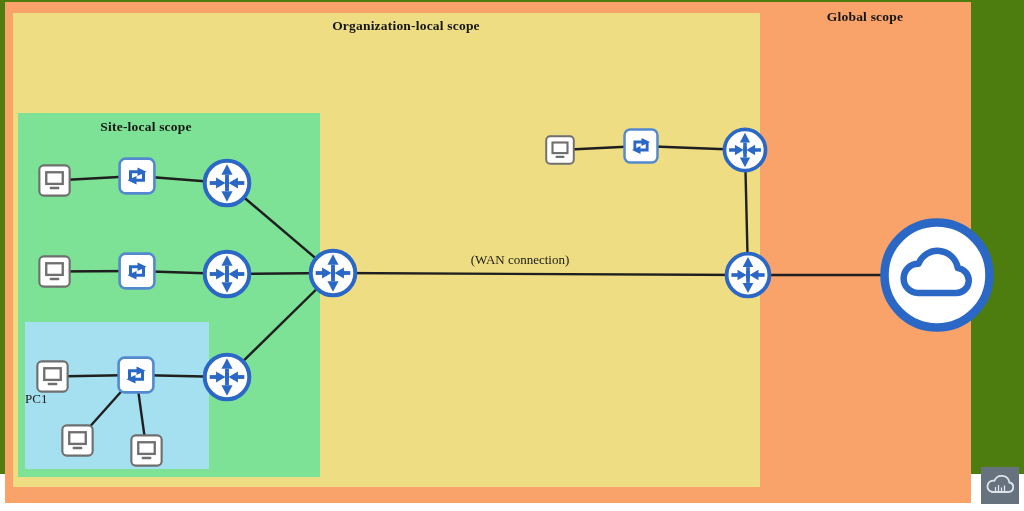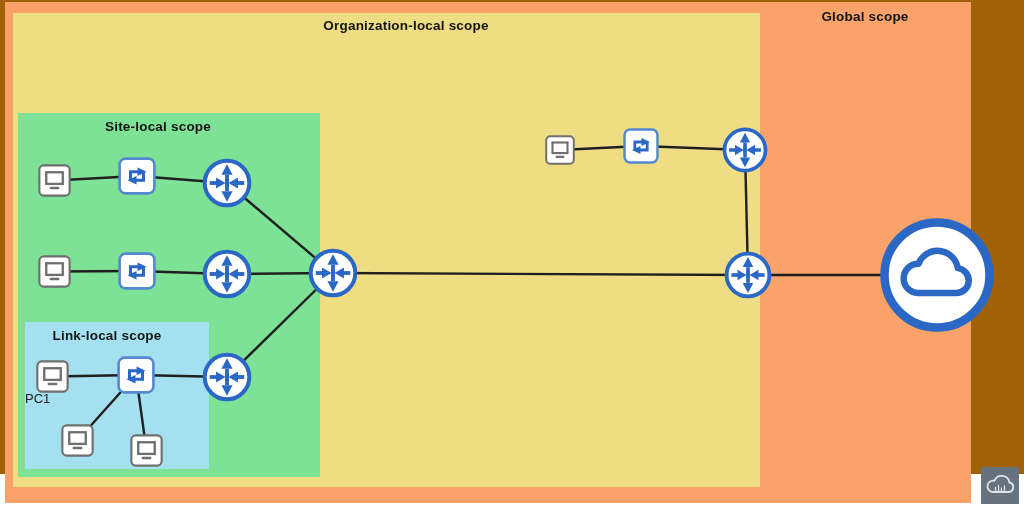--- a/index.html
+++ b/index.html
@@ -1,21 +1,21 @@
 <!DOCTYPE html>
 <html><head>
 <meta charset="utf-8">
 <style>
   html,body{margin:0;padding:0;}
   body{
     width:1024px;height:511px;background:#ffffff;
     font-family:"Liberation Sans", sans-serif;
     overflow:hidden;
   }
-  #diagram{position:relative;width:1024px;height:474px;background:#a16207;}
+  #diagram{position:relative;width:1024px;height:474px;background:#4d7c0f;font-family:Liberation Serif, serif;}
   .region{position:absolute;z-index:1;}
   #edges{position:absolute;left:0;top:0;z-index:5;}
   .node{position:absolute;z-index:10;}
   .node svg{display:block;width:100%;height:100%;}
   .scope-label{
     position:absolute;z-index:20;
     font-weight:bold;font-size:13.5px;color:#151515;
     text-align:center;letter-spacing:.2px;white-space:nowrap;
   }
   .note-label{
@@ -218,23 +218,23 @@
     </div>
   <div class="node" style="left:878px;top:216px;width:118px;height:118px;">
       <svg viewBox="0 0 118 118">
     <circle cx="59" cy="59" r="52.5" fill="#fff" stroke="#2b68c5" stroke-width="8.5"></circle>
     <path d="M40 77 h38 a12.5 12.5 0 0 0 1.8 -24.9 a20.5 20.5 0 0 0 -39.3 -4.3 a14.2 14.2 0 0 0 -0.5 29.2 z" fill="#fff" stroke="#2b68c5" stroke-width="6.5" stroke-linejoin="round"></path>
       </svg>
     </div>
 
   <div class="scope-label" style="left:256px;top:18px;width:300px;">Organization-local scope</div>
   <div class="scope-label" style="left:800px;top:9px;width:130px;">Global scope</div>
-  <div class="scope-label" style="left:68px;top:119px;width:180px;">Site-local scope</div>
-  <div class="scope-label" style="left:34px;top:328px;width:146px;">Link-local scope</div>
-
+  <div class="scope-label" style="left:56px;top:119px;width:180px;">Site-local scope</div>
+
+  <div class="note-label" id="wan-label" style="left:420px;top:252px;">(WAN connection)</div>
   <div class="note-label" style="left:25px;top:391px;">PC1</div>
 
   <div id="watermark">
     <svg viewBox="0 0 38 37">
       <rect width="38" height="37" fill="#67727f"></rect>
       <path d="M11 25 h16.5 a4.8 4.8 0 0 0 0.9 -9.5 a7.8 7.8 0 0 0 -15 -1.7 a5.4 5.4 0 0 0 -2.4 11.2 z" fill="none" stroke="#dfe5ea" stroke-width="1.8" stroke-linejoin="round"></path>
       <path d="M14.5 24 v-4 M17.5 24 v-6 M20.5 24 v-3.5 M23.5 24 v-5.5" stroke="#dfe5ea" stroke-width="1.3" fill="none"></path>
     </svg>
   </div>
 

